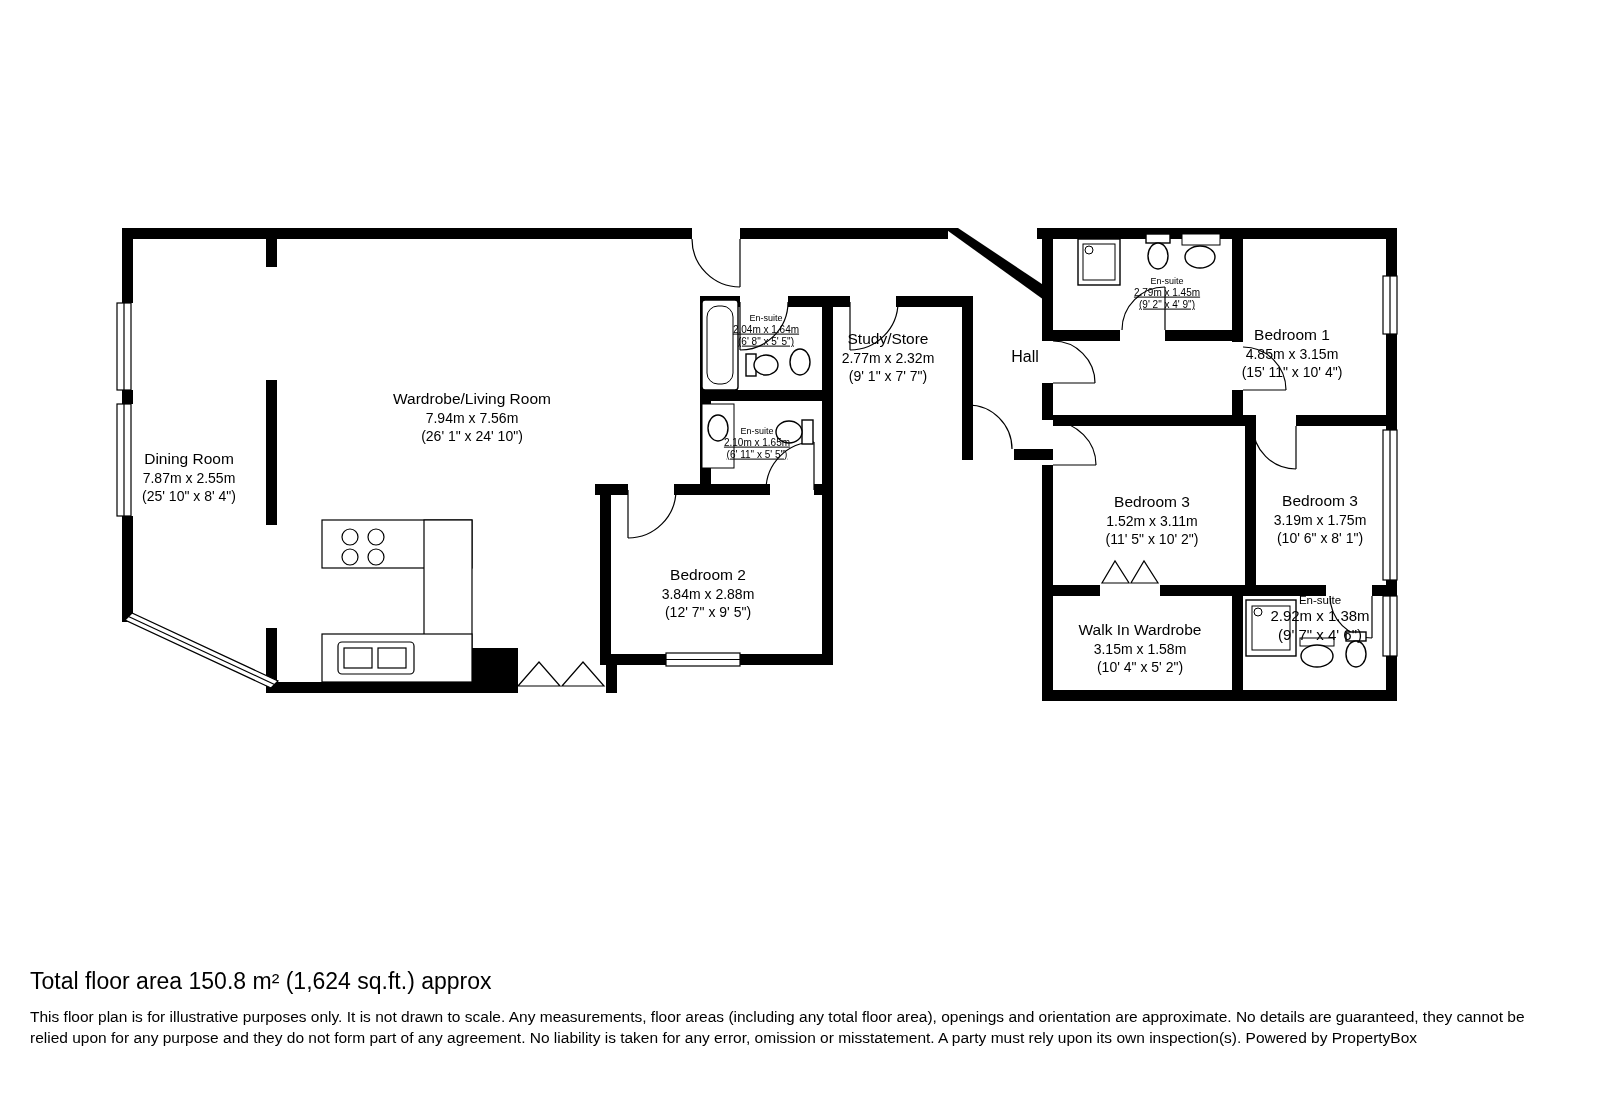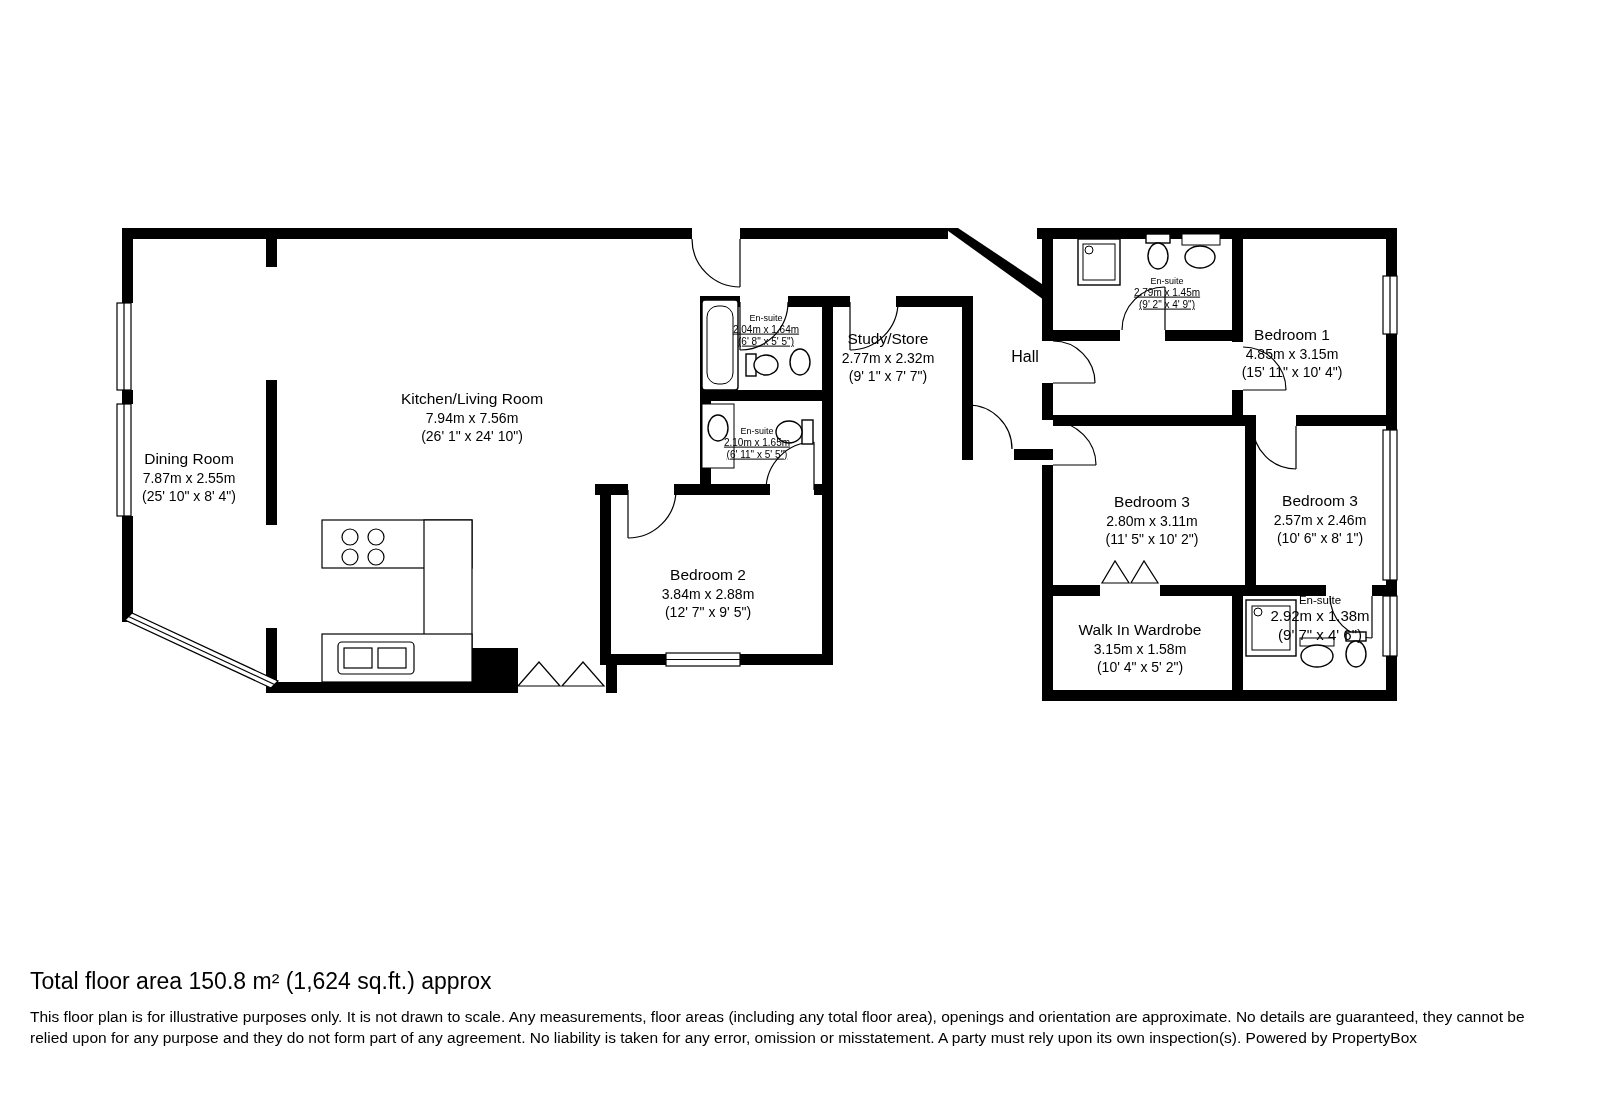--- a/index.html
+++ b/index.html
@@ -234,21 +234,21 @@
     </g>
   </svg>
 
   <div class="label" style="left:189px;top:477px">
     <div class="room-name">Dining Room</div>
     <div class="room-dim">7.87m x 2.55m</div>
     <div class="room-dim">(25' 10" x 8' 4")</div>
   </div>
 
   <div class="label" style="left:472px;top:417px">
-    <div class="room-name">Kitchen/Living Room</div>
+    <div class="room-name">Wardrobe/Living Room</div>
     <div class="room-dim">7.94m x 7.56m</div>
     <div class="room-dim">(26' 1" x 24' 10")</div>
   </div>
 
   <div class="label" style="left:708px;top:593px">
     <div class="room-name">Bedroom 2</div>
     <div class="room-dim">3.84m x 2.88m</div>
     <div class="room-dim">(12' 7" x 9' 5")</div>
   </div>
 
@@ -281,27 +281,27 @@
   </div>
 
   <div class="label" style="left:1292px;top:353px">
     <div class="room-name">Bedroom 1</div>
     <div class="room-dim">4.85m x 3.15m</div>
     <div class="room-dim">(15' 11" x 10' 4")</div>
   </div>
 
   <div class="label" style="left:1152px;top:520px">
     <div class="room-name">Bedroom 3</div>
-    <div class="room-dim">2.80m x 3.11m</div>
+    <div class="room-dim">1.52m x 3.11m</div>
     <div class="room-dim">(11' 5" x 10' 2")</div>
   </div>
 
   <div class="label" style="left:1320px;top:519px">
     <div class="room-name">Bedroom 3</div>
-    <div class="room-dim">2.57m x 2.46m</div>
+    <div class="room-dim">3.19m x 1.75m</div>
     <div class="room-dim">(10' 6" x 8' 1")</div>
   </div>
 
   <div class="label" style="left:1140px;top:648px">
     <div class="room-name">Walk In Wardrobe</div>
     <div class="room-dim">3.15m x 1.58m</div>
     <div class="room-dim">(10' 4" x 5' 2")</div>
   </div>
 
   <div class="label smallish" style="left:1320px;top:619px">

